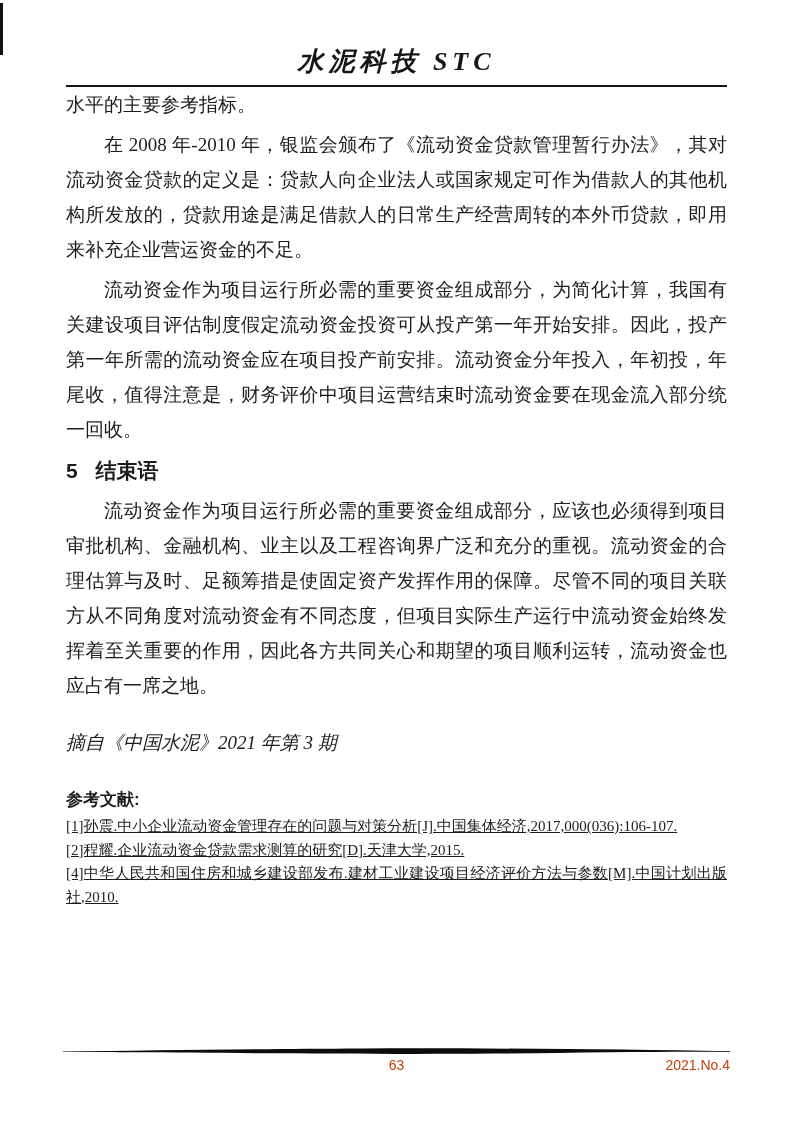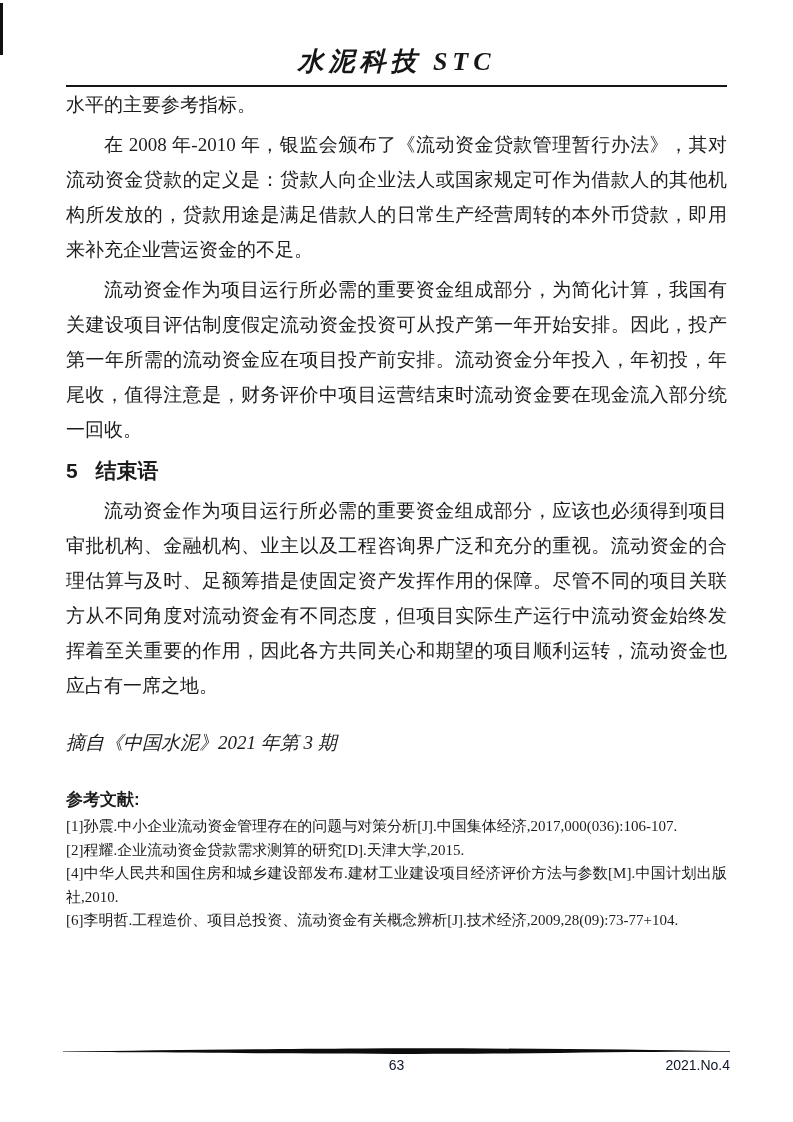--- a/index.html
+++ b/index.html
@@ -64,31 +64,32 @@
     font-weight:bold;
     line-height:25px;
     margin:0 0 3px 0;
     font-family:"Liberation Sans","DejaVu Sans",sans-serif;
   }
   .ref-item{
     margin:0;
     font-size:15px;
     line-height:23.5px;
     text-align:justify;
+    text-decoration:underline;
   }
   .footer{
     position:absolute;left:63px;right:63px;top:1046px;
   }
   .footer-stroke{display:block;width:100%;height:11px;}
   .footer-row{
     position:relative;
     height:20px;
     font-family:"Liberation Sans","DejaVu Sans",sans-serif;
     font-size:14px;
-    color:#0f172a;
+    color:#c2410c;
   }
   .page-number{
     position:absolute;left:0;right:0;text-align:center;top:0;
   }
   .issue-number{
     position:absolute;right:0;top:0;text-align:right;
   }
 </style>
 </head>
 <body>
@@ -117,21 +118,20 @@
 
     <p class="body-par">流动资金作为项目运行所必需的重要资金组成部分，应该也必须得到项目审批机构、金融机构、业主以及工程咨询界广泛和充分的重视。流动资金的合理估算与及时、足额筹措是使固定资产发挥作用的保障。尽管不同的项目关联方从不同角度对流动资金有不同态度，但项目实际生产运行中流动资金始终发挥着至关重要的作用，因此各方共同关心和期望的项目顺利运转，流动资金也应占有一席之地。</p>
 
     <p class="source-note">摘自《中国水泥》2021 年第 3 期</p>
 
     <div class="references">
       <p class="ref-label">参考文献:</p>
       <p class="ref-item">[1]孙震.中小企业流动资金管理存在的问题与对策分析[J].中国集体经济,2017,000(036):106-107.</p>
       <p class="ref-item">[2]程耀.企业流动资金贷款需求测算的研究[D].天津大学,2015.</p>
       <p class="ref-item">[4]中华人民共和国住房和城乡建设部发布.建材工业建设项目经济评价方法与参数[M].中国计划出版社,2010.</p>
-      <p class="ref-item">[6]李明哲.工程造价、项目总投资、流动资金有关概念辨析[J].技术经济,2009,28(09):73-77+104.</p>
     </div>
 
   </div>
 
   <div class="footer">
     <svg class="footer-stroke" viewBox="0 0 667 11" preserveAspectRatio="none" aria-hidden="true">
       <path d="M0,5.6
                C 90,4.2 180,3.0 300,2.4
                C 420,1.9 560,3.4 667,5.2
                L 667,5.9

